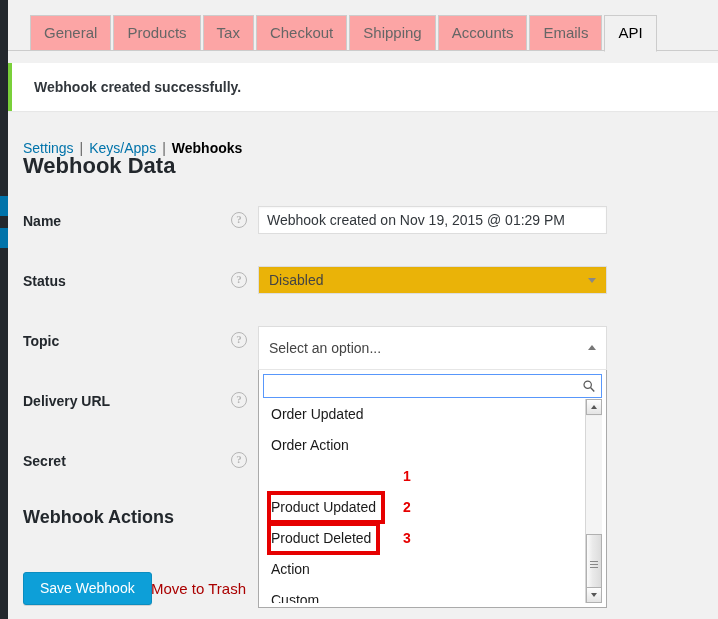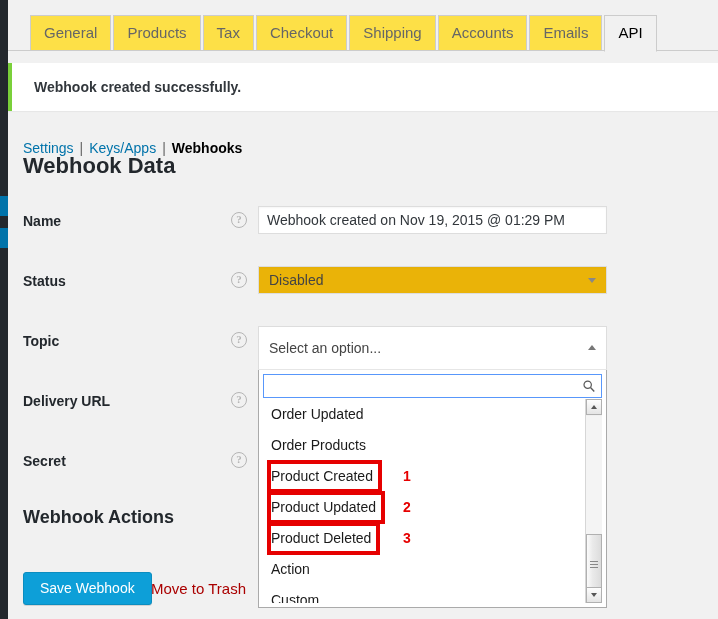--- a/index.html
+++ b/index.html
@@ -39,21 +39,21 @@
     background: #ccc;
   }
   .tabs {
     position: absolute;
     left: 22px; bottom: 0;
     display: flex;
     align-items: flex-end;
     z-index: 3;
   }
   .tab {
-    background: #fde047;
+    background: #fca5a5;
     border: 1px solid #ccc;
     border-bottom: 1px solid #ccc;
     margin-right: 2px;
     padding: 8px 13px 9px 13px;
     font-size: 15px;
     color: #666;
     line-height: 17px;
     white-space: nowrap;
     cursor: pointer;
   }
@@ -423,25 +423,24 @@
     </div>
 
     <div id="topic-results">
       <div class="opt-list">
 
         <div class="opt">
           <span class="opt-text">Order Updated</span>
         </div>
 
         <div class="opt">
-          <span class="opt-text">Order Products</span>
+          <span class="opt-text">Order Action</span>
         </div>
 
         <div class="opt annot">
-          <span class="opt-text">Product Created</span>
           <span class="annot-num">1</span>
         </div>
 
         <div class="opt annot">
           <span class="opt-text">Product Updated</span>
           <span class="annot-num">2</span>
         </div>
 
         <div class="opt annot">
           <span class="opt-text">Product Deleted</span>

